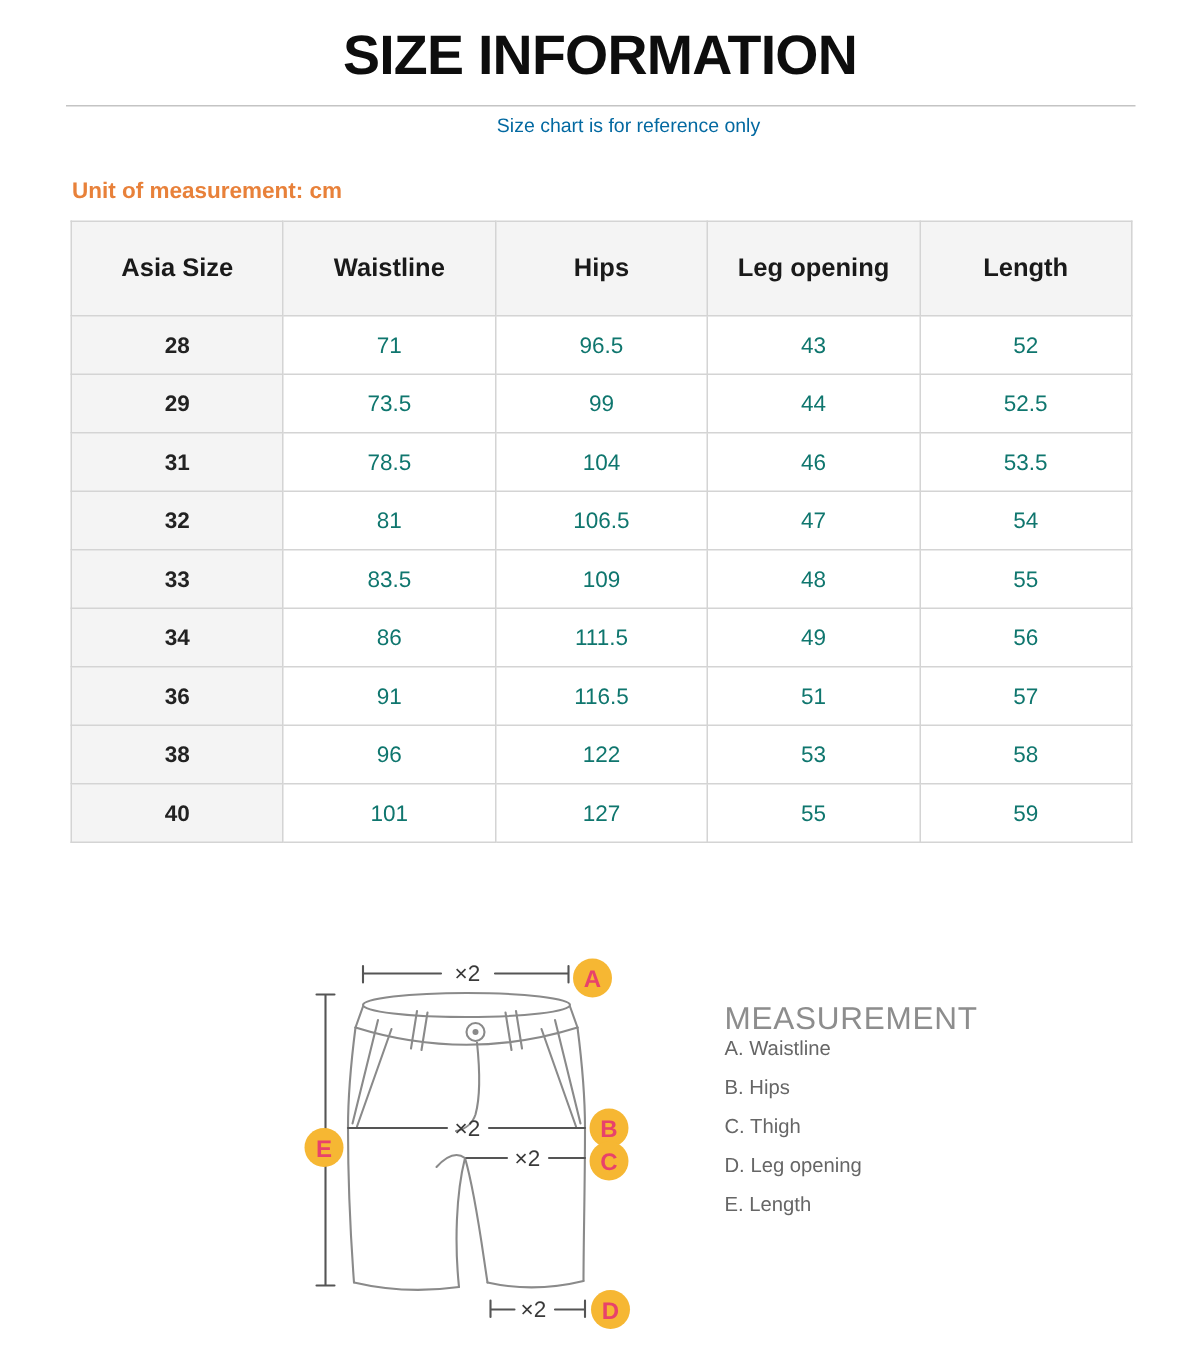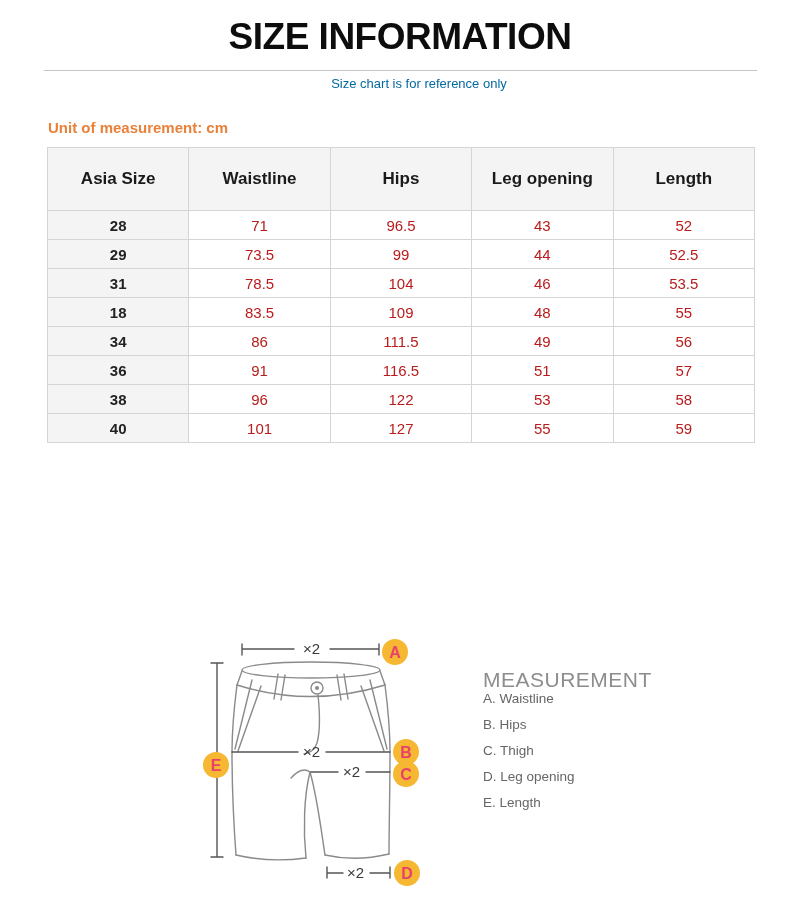--- a/index.html
+++ b/index.html
@@ -22,21 +22,21 @@
     color:var(--accent_orange);}
 
   .size-table{position:absolute;top:147px;left:47px;width:708px;
     border-collapse:collapse;table-layout:fixed;}
   .size-table th,.size-table td{border:1px solid var(--table_border);text-align:center;
     vertical-align:middle;}
   .size-table thead th{height:63px;background:var(--table_header_bg);
     font-size:17px;font-weight:700;color:#1a1a1a;}
   .size-table tbody th{background:var(--table_header_bg);font-size:15px;
     font-weight:700;color:#222;}
-  .size-table tbody td{height:29px;background:#fff;font-size:15px;color:#b91c1c;}
+  .size-table tbody td{height:39px;background:#fff;font-size:15px;color:#0f766e;}
 
   .diagram-svg{position:absolute;top:636px;left:190px;}
   .garment{stroke:#8a8a8a;stroke-width:1.4;fill:none;stroke-linecap:round;stroke-linejoin:round;}
   .garment-fill{fill:#8a8a8a;stroke:none;}
   .measure-line{stroke:#555;stroke-width:1.4;fill:none;stroke-linecap:round;}
   .measure-text{font-family:"Liberation Sans",sans-serif;font-size:15px;fill:#3a3a3a;}
   .badge-circle{fill:var(--badge_bg);stroke:none;}
   .badge-letter{font-family:"Liberation Sans",sans-serif;font-size:16px;font-weight:700;
     fill:var(--badge_letter);text-anchor:middle;}
 
@@ -81,21 +81,28 @@
         <td>52.5</td>
       </tr>
       <tr>
         <th>31</th>
         <td>78.5</td>
         <td>104</td>
         <td>46</td>
         <td>53.5</td>
       </tr>
       <tr>
-        <th>18</th>
+        <th>32</th>
+        <td>81</td>
+        <td>106.5</td>
+        <td>47</td>
+        <td>54</td>
+      </tr>
+      <tr>
+        <th>33</th>
         <td>83.5</td>
         <td>109</td>
         <td>48</td>
         <td>55</td>
       </tr>
       <tr>
         <th>34</th>
         <td>86</td>
         <td>111.5</td>
         <td>49</td>

